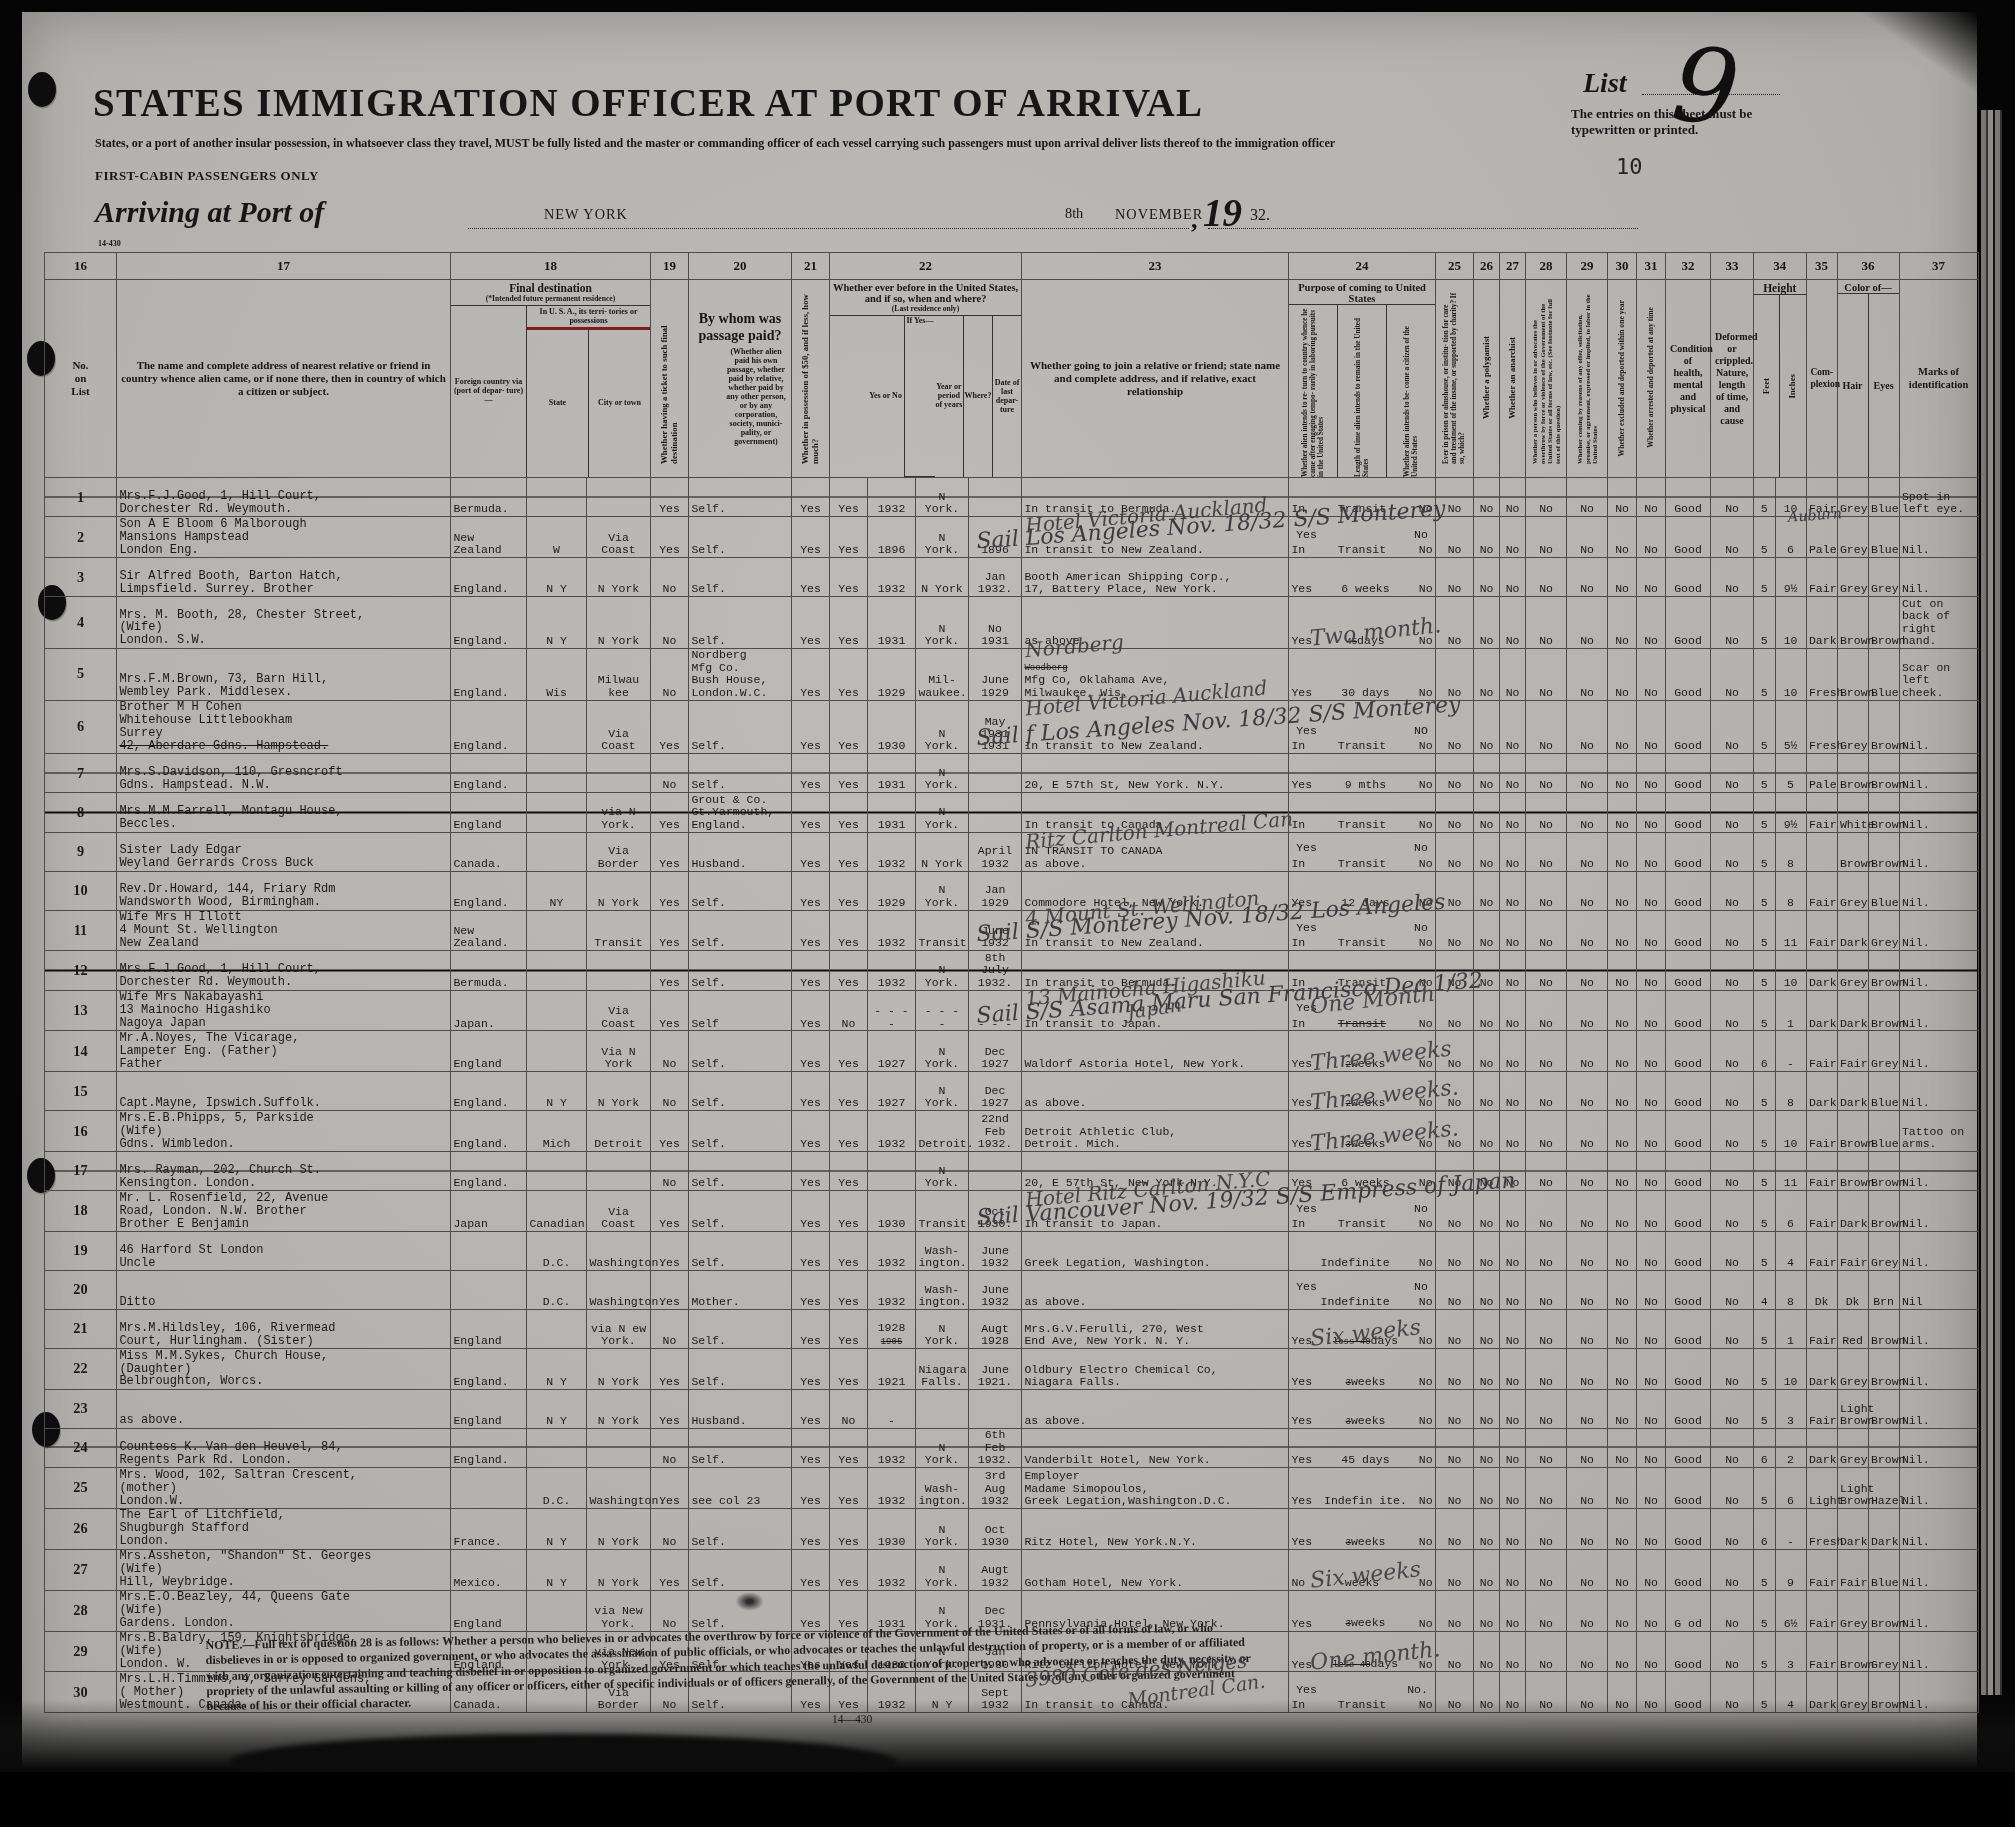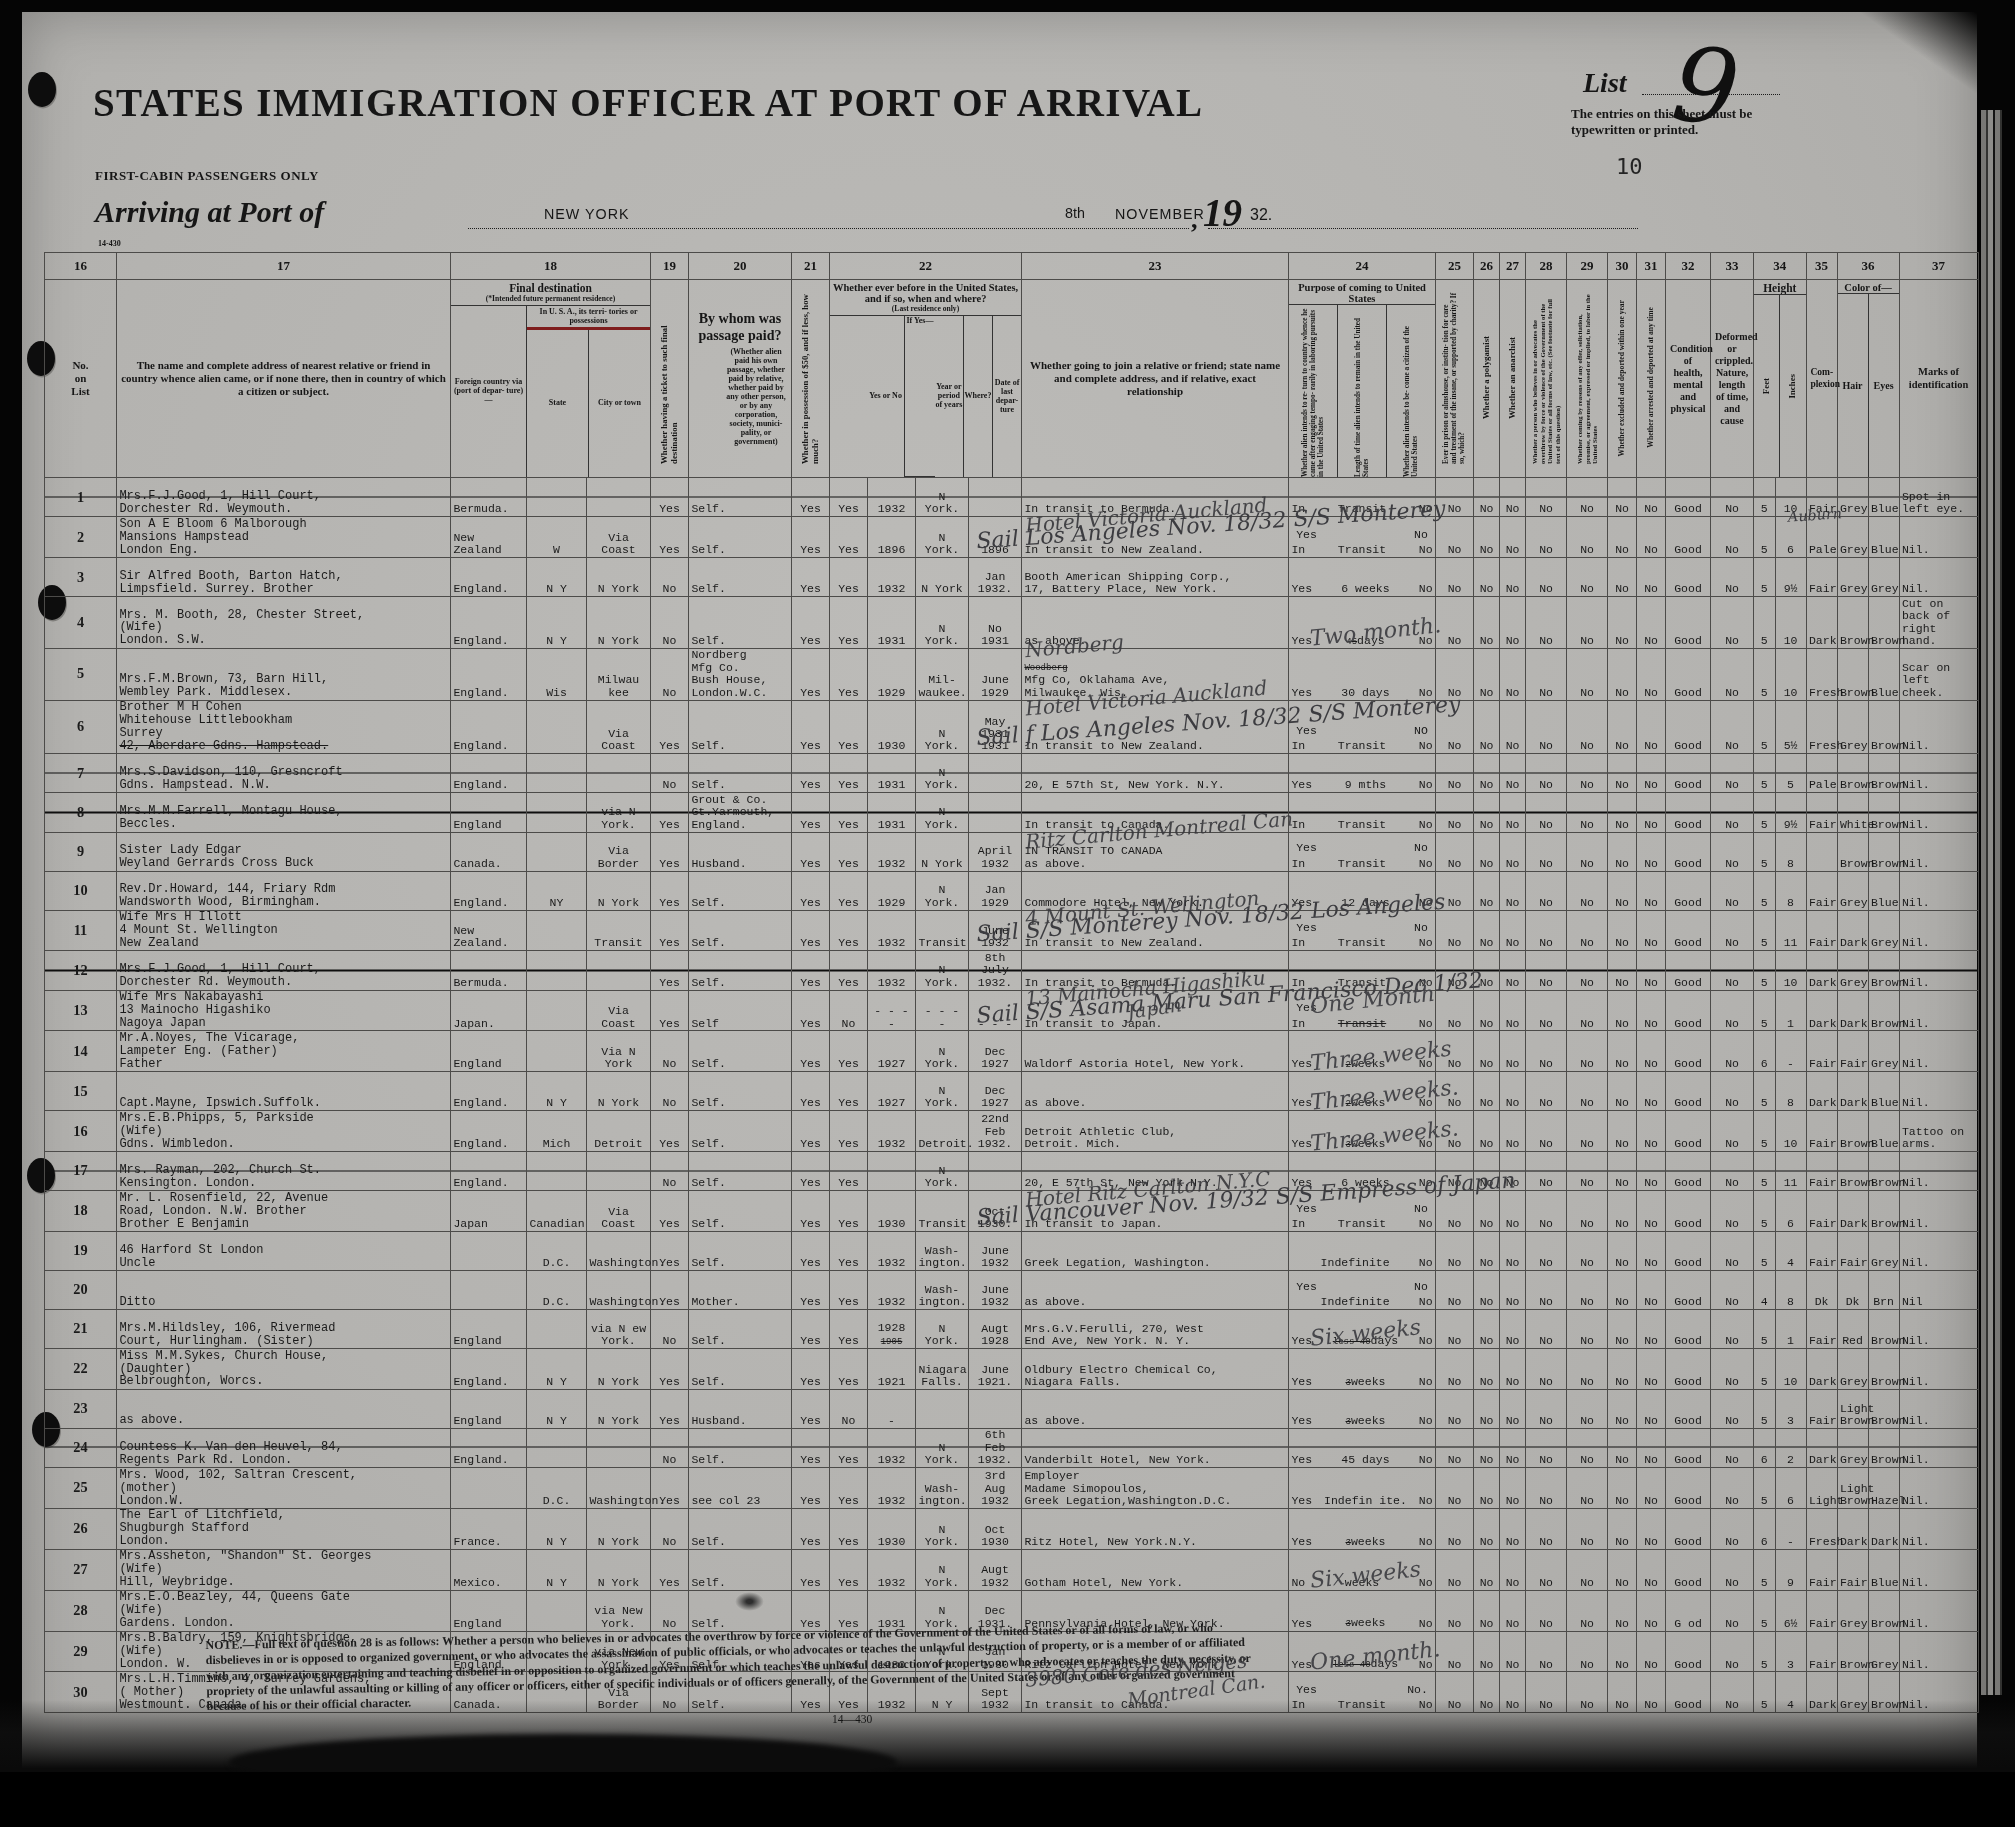--- a/index.html
+++ b/index.html
@@ -26,21 +26,21 @@
   .list-label{position:absolute;left:1583px;top:67px;font-size:28px;font-style:italic;font-weight:bold;}
   .list-dots{position:absolute;left:1642px;top:94px;width:138px;border-bottom:1.9px dotted #1b1b1b;}
   .list-number{position:absolute;left:1673px;top:26px;font-size:103px;font-style:italic;
          font-family:"DejaVu Serif",serif;color:#101010;transform:rotate(6deg);}
   .note-right{position:absolute;left:1571px;top:106px;width:224px;font-size:13px;font-weight:bold;line-height:1.25;}
   .stamp-10{position:absolute;left:1616px;top:154px;font-size:22px;font-family:"DejaVu Sans Mono",monospace;color:#242424;}
   .arr-label{position:absolute;left:95px;top:195px;font-size:30px;font-style:italic;font-weight:bold;white-space:nowrap;}
   .arr-line1{position:absolute;left:468px;top:228px;width:721px;border-bottom:1.9px dotted #1c1c1c;}
   .arr-line2{position:absolute;left:1208px;top:228px;width:430px;border-bottom:1.9px dotted #1c1c1c;}
   .arr-comma{position:absolute;left:1191px;top:205px;font-size:26px;font-weight:bold;}
-  .typed{font-family:Liberation Sans, sans-serif;}
+  .typed{font-family:Liberation Serif, serif;}
   .arr-port{position:absolute;left:544px;top:206px;font-size:14.3px;letter-spacing:1px;}
   .arr-day{position:absolute;left:1065px;top:205px;font-size:14.3px;}
   .arr-month{position:absolute;left:1115px;top:206px;font-size:14.3px;letter-spacing:1px;}
   .arr-19{position:absolute;left:1203px;top:190px;font-size:39px;font-style:italic;font-weight:bold;}
   .arr-year{position:absolute;left:1250px;top:206px;font-size:16px;}
   .small-form{position:absolute;left:98px;top:239px;font-size:8px;font-weight:bold;}
   
   #manifest{position:absolute;left:44px;top:252px;width:1933px;border-collapse:collapse;table-layout:fixed;
          border:1.4px solid #1d1d1d;}
   #manifest td{border:0.5px solid #4c4b49;overflow:visible;}
@@ -95,20 +95,21 @@
   <div id="corner-shadow"></div>
   <div id="right-stack"></div>
 
   <div class="punch" style="left:28px;top:72px;"></div>
   <div class="punch" style="left:27px;top:341px;"></div>
   <div class="punch" style="left:38px;top:585px;"></div>
   <div class="punch" style="left:27px;top:1158px;"></div>
   <div class="punch" style="left:32px;top:1412px;"></div>
 
   <div class="doc-title">STATES IMMIGRATION OFFICER AT PORT OF ARRIVAL</div>
+  <div class="doc-sub">States, or a port of another insular possession, in whatsoever class they travel, MUST be fully listed and the master or commanding officer of each vessel carrying such passengers must upon arrival deliver lists thereof to the immigration officer</div>
   <div class="doc-sub2">FIRST-CABIN PASSENGERS ONLY</div>
 
   <div class="list-label">List</div>
   <div class="list-dots"></div>
   <div class="list-number">9</div>
   <div class="note-right">The entries on this sheet must be typewritten or printed.</div>
   <div class="stamp-10">10</div>
 
   <div class="arr-label">Arriving at Port of</div>
   <div class="arr-line1"></div>

